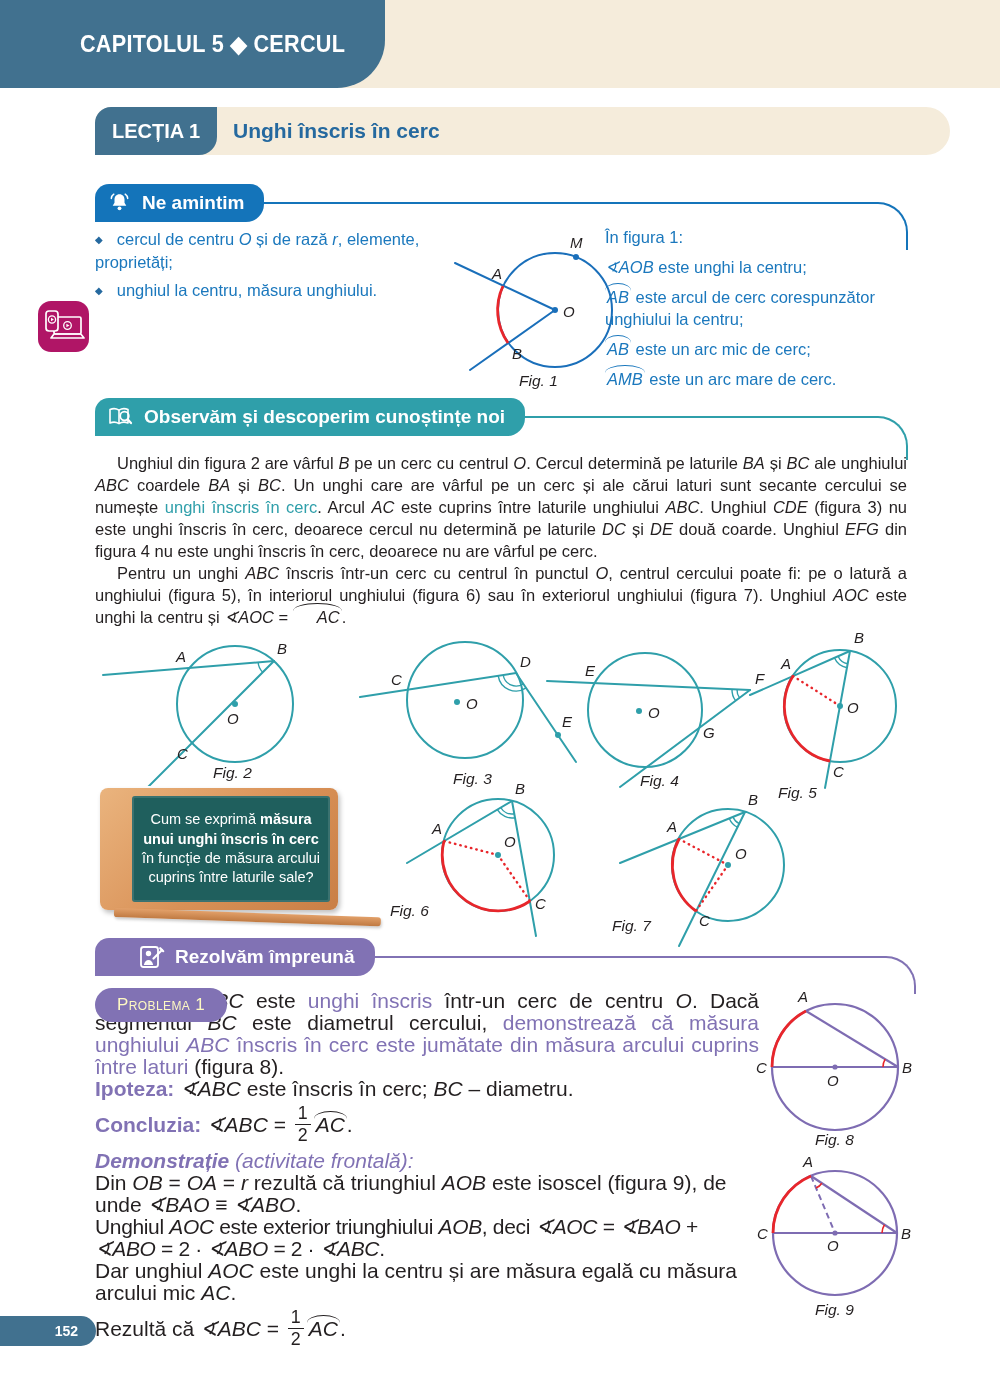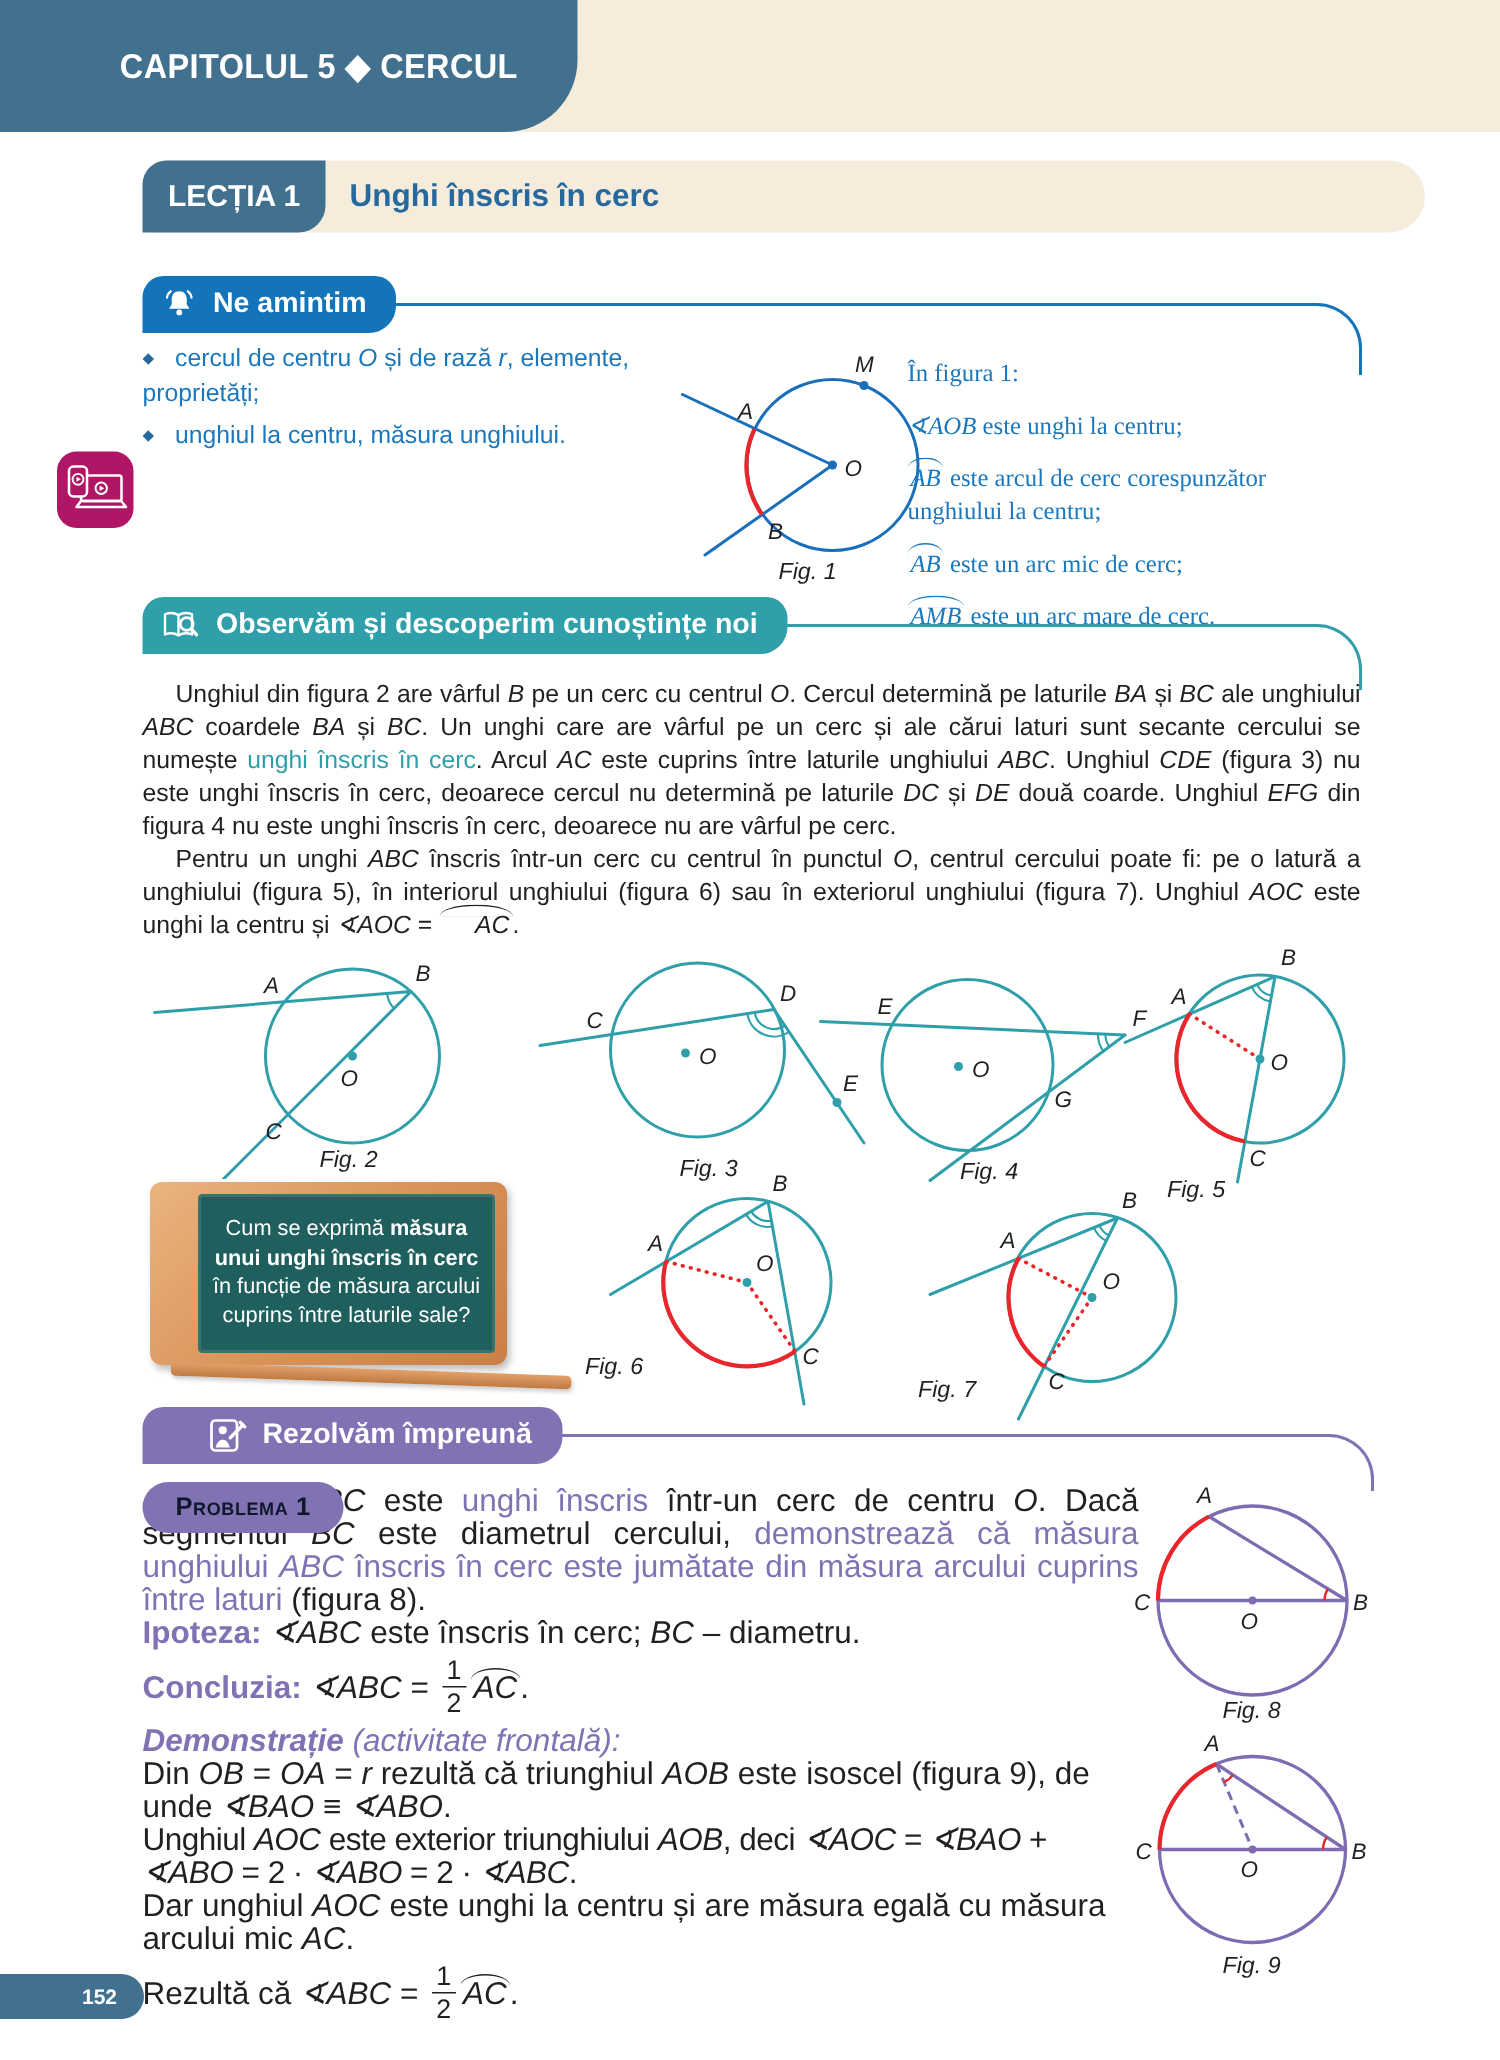--- a/index.html
+++ b/index.html
@@ -38,21 +38,21 @@
   .line-purple{left:250px;top:956px;width:664px;height:36px;border-color:#8172b4;}
   .sec-icon{display:inline-flex;align-items:center;}
 
   
   .bullets{position:absolute;left:95px;top:228px;width:345px;font-size:16.5px;line-height:1.42;
            color:#1b78bd;}
   .bullets p{margin:0 0 4px 0;}
   .glyph{font-size:10px;color:#25699f;margin-right:14px;position:relative;top:-2px;}
   .fig1-notes{position:absolute;left:605px;top:226px;width:302px;font-size:16.5px;line-height:1.38;
               color:#1b78bd;}
-  .fig1-notes p{margin:12px 0 7px 0;font-family:Liberation Serif, serif;}
+  .fig1-notes p{margin:0 0 7px 0;}
 
   
   .observe-text{position:absolute;left:95px;top:452px;width:812px;font-size:16.5px;line-height:22px;}
   .observe-text p{margin:0;text-indent:22px;text-align:justify;}
 
   
   .i{font-style:italic;}
   .b{font-weight:bold;}
   .teal{color:#2f9faa;}
   .pur{color:#8172b4;}
@@ -78,23 +78,23 @@
   .board-tray{position:absolute;left:14px;bottom:-7px;width:112%;height:9px;
               background:linear-gradient(180deg,#e2a069,#c07a42);border-radius:3px;
               transform:rotate(2deg);transform-origin:left center;box-shadow:1px 2px 3px rgba(0,0,0,.2);}
 
   
   .fig{position:absolute;}
   .fig svg text{font-family:"Liberation Sans",sans-serif;font-style:italic;font-size:15px;fill:#231f20;}
   .fig svg text.cap{font-size:15.5px;}
 
   
-  .problem-badge{position:absolute;left:95px;top:988px;background:#8172b4;color:#0f172a;
+  .problem-badge{position:absolute;left:95px;top:988px;background:#8172b4;color:#fef9c3;
                  border-radius:17px;height:34px;padding:0 22px;display:inline-flex;align-items:center;
-                 font-weight:bold;font-size:17px;font-variant:small-caps;letter-spacing:.4px;z-index:3;}
+                 font-weight:normal;font-size:17px;font-variant:small-caps;letter-spacing:.4px;z-index:3;}
   .solve-text{position:absolute;left:95px;top:990px;width:664px;font-size:21px;line-height:22px;}
   .solve-text p{margin:0;}
   .solve-text .para{text-indent:22px;text-align:justify;}
   .solve-text .eq{margin:6px 0 4px 0;}
   .solve-text .tight{letter-spacing:-0.35px;}
   .solve-text .demo-gap{margin-top:3px;}
 
   
   .page-badge{position:absolute;left:0;top:1316px;width:96px;height:30px;background:#41718f;
               border-radius:0 15px 15px 0;color:#fff;font-weight:bold;font-size:14px;

